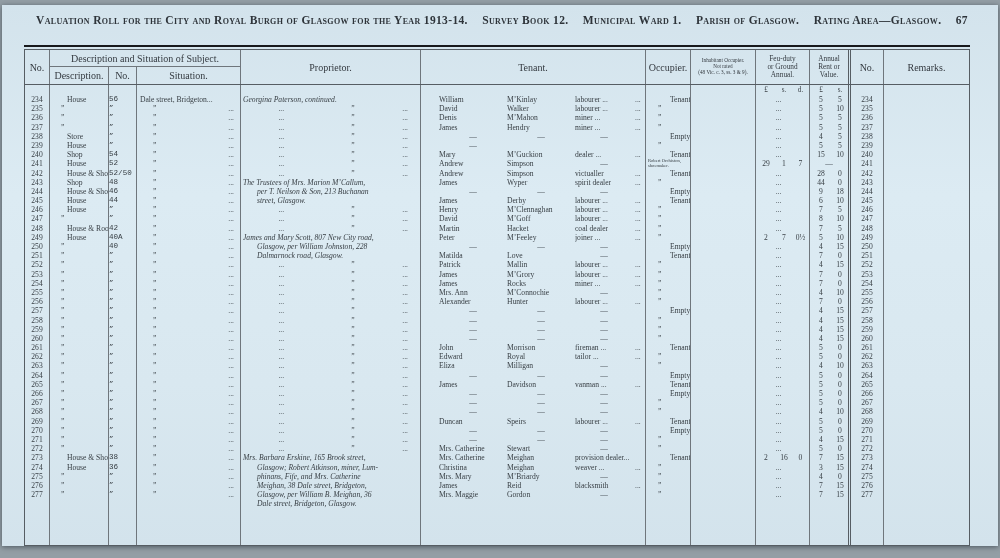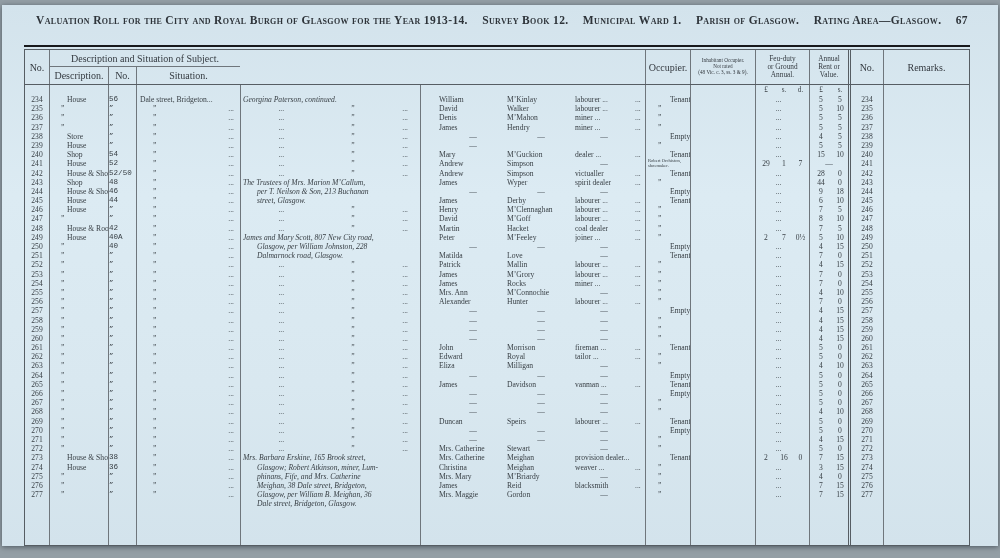--- a/index.html
+++ b/index.html
@@ -93,20 +93,22 @@
   <div class="heavyrule"></div>
 
   <div class="tbl">
 
     <div class="thead">
       <div class="th span2 first">No.</div>
       <div class="th desc-group">Description and Situation of Subject.</div>
       <div class="th sub g2">Description.</div>
       <div class="th sub g3">No.</div>
       <div class="th sub g4">Situation.</div>
+      <div class="th span2 g5">Proprietor.</div>
+      <div class="th span2 g6">Tenant.</div>
       <div class="th span2 g7">Occupier.</div>
       <div class="th span2 g8 th3s">
         <span>Inhabitant Occupier.</span>
         <span>Not rated</span>
         <span>(48 Vic. c. 3, ss. 3 &amp; 9).</span>
       </div>
       <div class="th span2 g9 th3">
         <span>Feu-duty</span>
         <span>or Ground</span>
         <span>Annual.</span>

